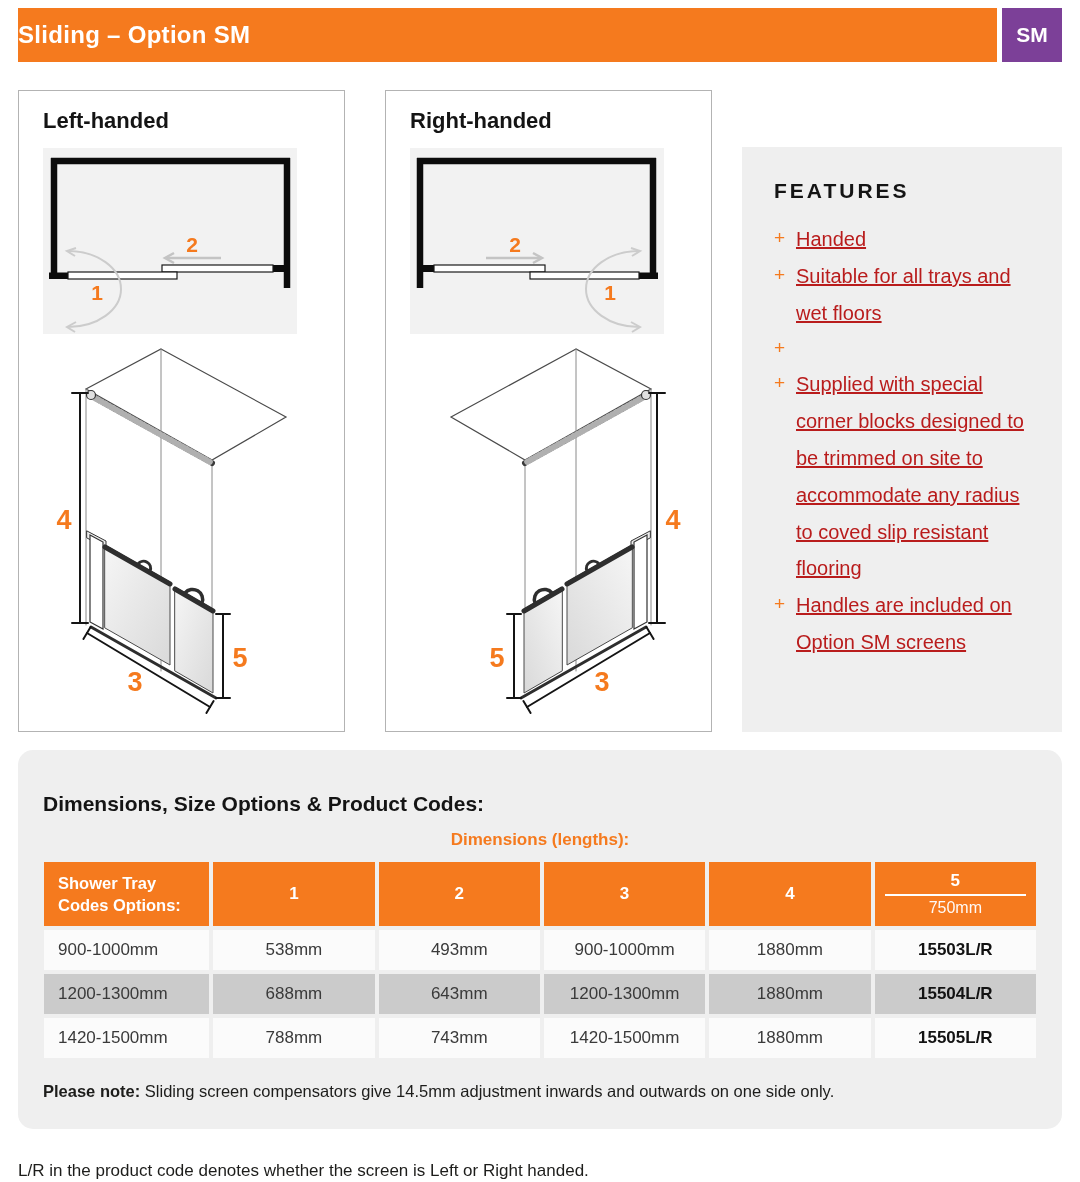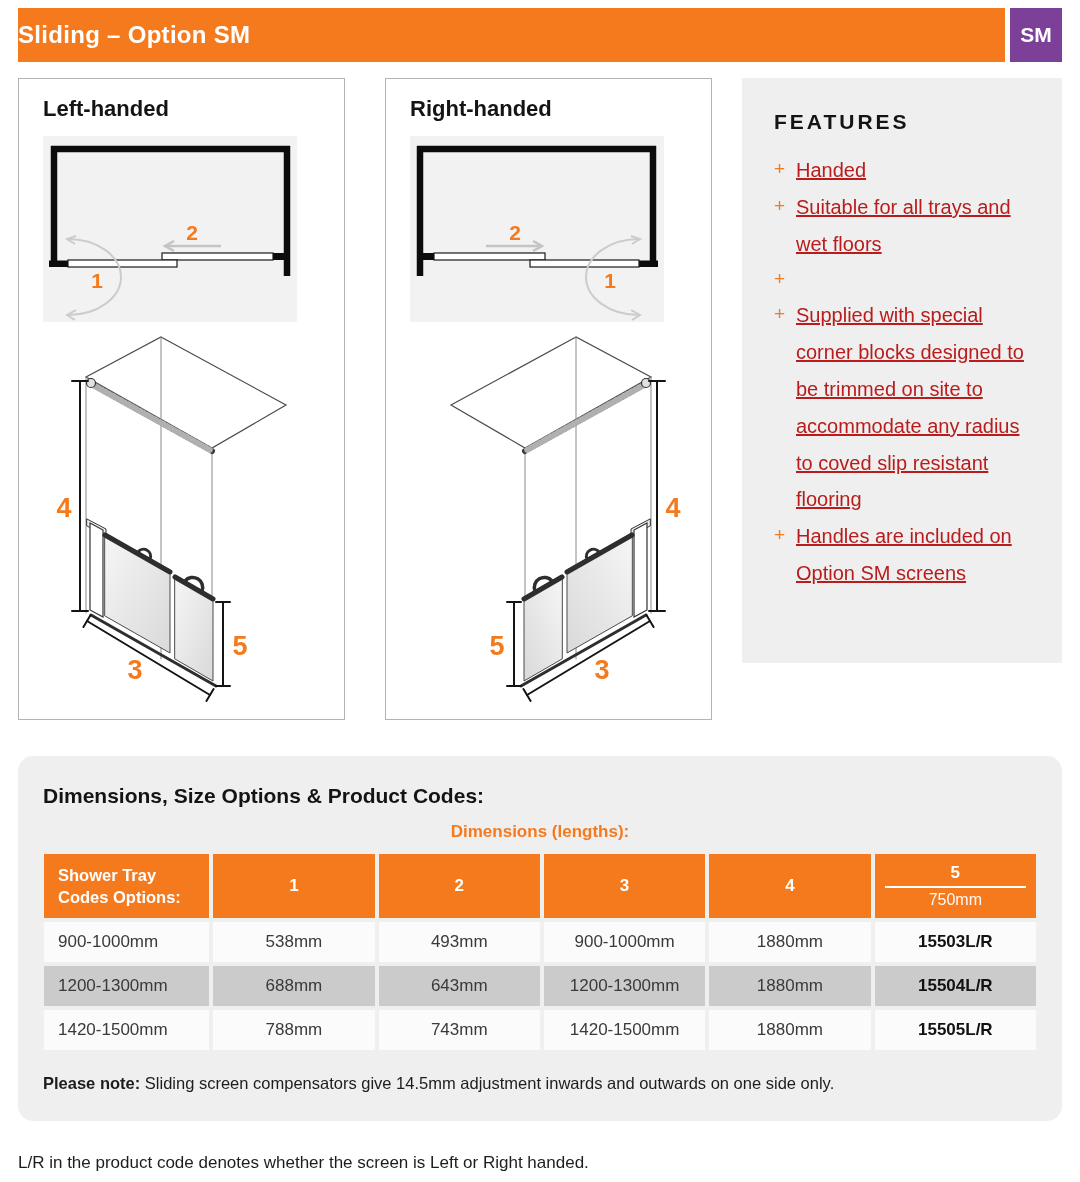--- a/index.html
+++ b/index.html
@@ -12,27 +12,27 @@
   .page { padding:8px 18px 0 18px; box-sizing:border-box; }
 
   
   .header-bar { display:flex; gap:5px; height:54px; }
   .bar-title {
     flex:1; background:#F57A1E; color:#fff;
     display:flex; align-items:center; 
     font-size:24px; font-weight:700; letter-spacing:0.3px;
   }
   .badge {
-    width:52px; background:#7C4098; color:#fff;
+    width:60px; background:#7C4098; color:#fff;
     display:flex; align-items:center; justify-content:center;
     font-size:21px; font-weight:700;
   }
 
   
-  .main { display:flex; margin-top:16px; align-items:flex-start; }
+  .main { display:flex; margin-top:28px; align-items:flex-end; }
   .panel {
     width:327px; height:642px; box-sizing:border-box;
     border:1px solid #b3b3b3; background:#fff; padding-top:17px;
   }
   .panel.rh { margin-left:40px; }
   .panel h2 { margin:0 0 14px 24px; font-size:22px; font-weight:700; color:#141414; }
   svg.plan { display:block; width:254px; height:186px; margin-left:24px; background:#f2f2f2; }
   svg.iso  { display:block; width:300px; height:385px; margin:3px 0 0 16px; }
   .dim-label  { font:700 27px "Liberation Sans", sans-serif; fill:#F57A1E; text-anchor:middle; }
   .plan-label { font:700 21px "Liberation Sans", sans-serif; fill:#F57A1E; text-anchor:middle; }
@@ -43,22 +43,22 @@
     margin-left:30px; background:#efefef; padding:30px 36px 30px 32px;
   }
   .features h2 { margin:2px 0 18px 0; font-size:21px; font-weight:700; letter-spacing:3px; color:#141414; }
   .features ul { list-style:none; margin:0; padding:0; }
   .features li { display:flex; margin:0; }
   .features .plus { color:#F57A1E; font-size:19px; line-height:1.84; width:22px; flex:0 0 22px; }
   .features .txt  { font-size:20px; line-height:1.84; color:#b91c1c; width:235px; max-width:235px;text-decoration:underline; }
 
   
   .table-section {
-    margin-top:36px; background:#efefef;
-    padding:28px 22px 28px 22px; box-sizing:border-box;border-radius:15px;
+    margin-top:18px; background:#efefef;
+    padding:42px 22px 28px 22px; box-sizing:border-box;border-radius:15px;
   }
   .table-section h3 { margin:0 0 14px 3px; font-size:21px; font-weight:700; color:#141414; }
   .dims-label { text-align:center; color:#F57A1E; font-weight:700; font-size:17px; margin-bottom:8px; }
   table.sizes { width:100%; border-collapse:separate; border-spacing:4px; table-layout:fixed; }
   table.sizes col.c0 { width:17%; }
   table.sizes th {
     background:#F57A1E; color:#fff; font-size:17px; font-weight:700;
     height:64px; text-align:center; vertical-align:middle; padding:0;
   }
   table.sizes th.first { text-align:left; padding-left:14px; font-size:16.5px; line-height:1.35; }

